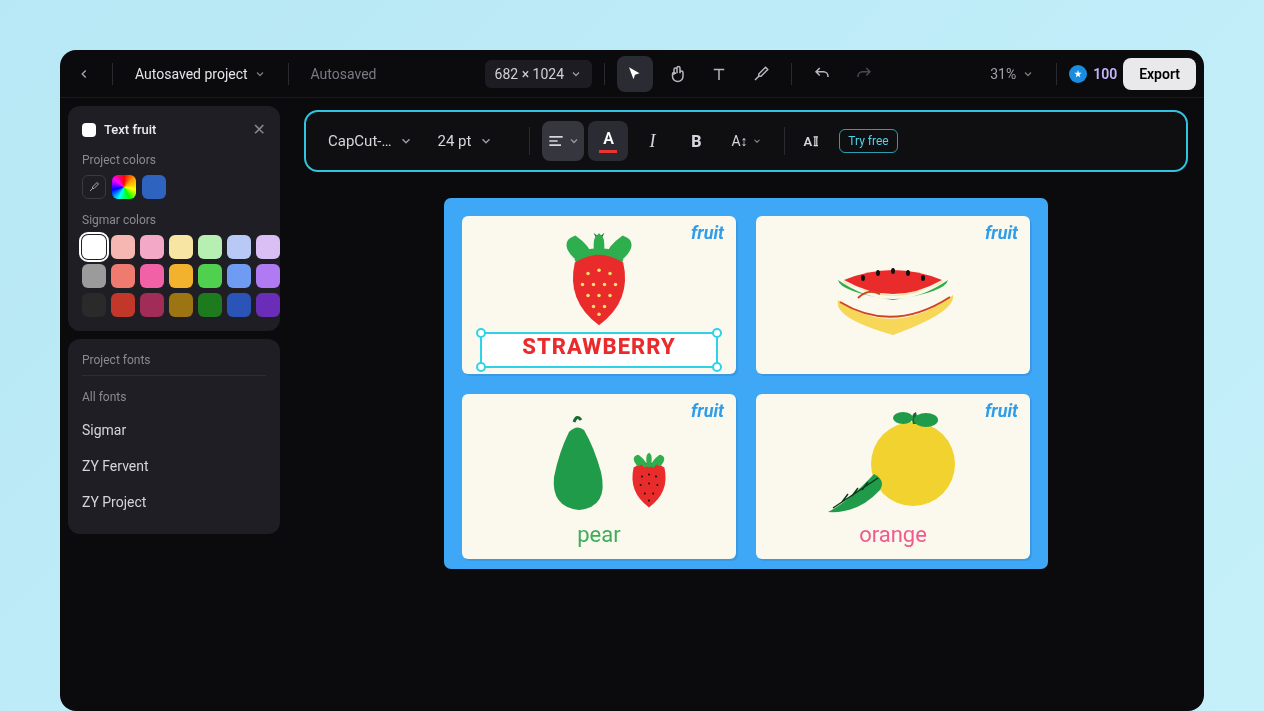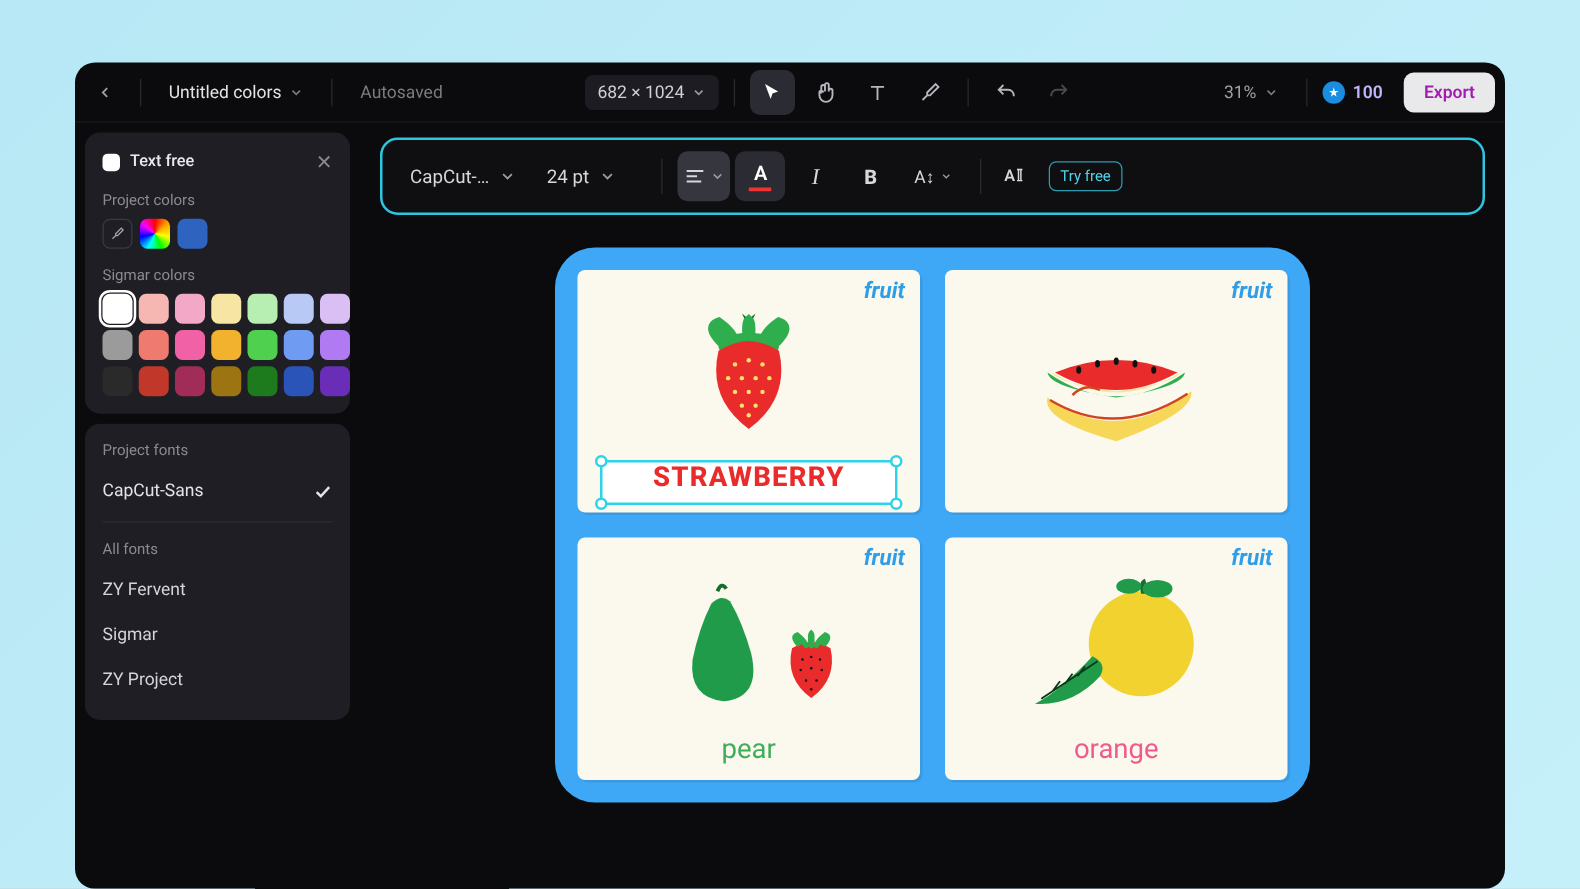--- a/index.html
+++ b/index.html
@@ -12,21 +12,21 @@
 .back-btn { width: 32px; height: 32px; display: flex; align-items: center; justify-content: center; border-radius: 6px; }
 .sep { width: 1px; height: 22px; background: #2a2a30; margin: 0 6px; }
 .proj-title { color: #e4e4e8; }
 .autosaved { color: #7a7a82; }
 .dims-bg { background: #1c1c22; color: #d0d0d5; font-size: 14px; }
 .tool-btn { width: 36px; height: 36px; display: flex; align-items: center; justify-content: center; border-radius: 8px; color: #b6b6bf; }
 .tool-btn.active { background: #2b2b33; color: #fff; }
 .tool-btn.disabled { color: #4a4a52; }
 .credits { display: flex; align-items: center; gap: 6px; color: #c4b5fd; font-size: 14px; font-weight: 600; }
 .credit-icon { width: 18px; height: 18px; border-radius: 50%; background: #1a8de0; display: flex; align-items: center; justify-content: center; }
-.export-btn { background: #e9e9ec; color: #a21caf; font-weight: 600; padding: 8px 16px; border-radius: 8px; font-size: 14px; margin-left: 11px; }
+.export-btn { background: #e9e9ec; color: #000000; font-weight: 600; padding: 8px 16px; border-radius: 8px; font-size: 14px; margin-left: 0; }
 .spacer { flex: 1; }
 
 
 .body { flex: 1; display: flex; overflow: hidden; }
 
 
 .sidebar { width: 228px; padding: 8px; display: flex; flex-direction: column; gap: 8px; }
 .panel { background: #1e1e24; border-radius: 12px; padding: 14px; color: #c8c8d0; }
 .panel-hdr { display: flex; align-items: center; gap: 8px; font-size: 13px; color: #eaeaf0; font-weight: 500; }
 .panel-hdr .close { margin-left: auto; color: #888; font-size: 16px; cursor: pointer; }
@@ -50,21 +50,21 @@
 .tt-sel { display: flex; align-items: center; gap: 8px; padding: 6px 10px; border-radius: 8px; font-size: 15px; }
 .tt-btn { width: 40px; height: 40px; display: flex; align-items: center; justify-content: center; border-radius: 8px; color: #d6d6dc; }
 .tt-btn.active { background: #2b2b33; }
 .tt-group { display: flex; align-items: center; gap: 2px; background: #36363e; border-radius: 8px; padding: 0 4px; height: 40px; }
 .tt-sep { width: 1px; height: 28px; background: #2a2a30; margin: 0 8px; }
 .tryfree { border: 1px solid #2c9db0; color: #4fd3e8; font-size: 12px; padding: 4px 8px; border-radius: 6px; }
 .underline-a { position: relative; display: flex; flex-direction: column; align-items: center; gap: 2px; }
 .underline-a .bar { width: 18px; height: 3px; background: #e33; }
 
 
-.artboard { position: absolute; top: 100px; left: 50%; transform: translateX(-50%); width: 604px; height: 444px; background: #3ea8f7; border-radius: 32px; padding: 18px; display: grid; grid-template-columns: 1fr 1fr; grid-template-rows: 1fr 1fr; gap: 20px; }
+.artboard { position: absolute; top: 100px; left: 50%; transform: translateX(-50%); width: 604px; height: 371px; background: #3ea8f7; border-radius: 7px; padding: 18px; display: grid; grid-template-columns: 1fr 1fr; grid-template-rows: 1fr 1fr; gap: 20px; }
 .card { background: #fbf8ee; border-radius: 6px; position: relative; padding: 8px; display: flex; flex-direction: column; box-shadow: 2px 2px 0 rgba(0,0,0,0.08); }
 .fruit-tag { position: absolute; top: 6px; right: 12px; color: #2f9ee8; font-style: italic; font-weight: 700; font-size: 18px; }
 .fruit-img { flex: 1; display: flex; align-items: center; justify-content: center; }
 .fruit-name { text-align: center; font-size: 22px; padding-bottom: 4px; }
 .fn-straw { color: #e92b2b; font-weight: 800; letter-spacing: 1px; }
 .fn-water { color: #a97de0; }
 .fn-pear { color: #3fae5a; }
 .fn-orange { color: #f05a8c; }
 
 
@@ -79,21 +79,21 @@
 <div class="app">
 
   <div class="topbar">
     <div class="back-btn">
       <svg width="14" height="14" viewBox="0 0 24 24" fill="none" stroke="#a0a0a8" stroke-width="2.5">
           <polyline points="15 18 9 12 15 6"></polyline>
         </svg>
     </div>
     <div class="sep"></div>
     <div class="pill">
-      <span class="proj-title">Untitled colors</span>
+      <span class="proj-title">Autosaved project</span>
       <svg width="12" height="12" viewBox="0 0 24 24" fill="none" stroke="#7a7a82" stroke-width="2.5">
           <polyline points="6 9 12 15 18 9"></polyline>
         </svg>
     </div>
     <div class="sep"></div>
     <div class="pill autosaved">Autosaved</div>
 
     <div class="spacer"></div>
 
     <div class="pill dims-bg">
@@ -155,21 +155,21 @@
     <div class="export-btn">Export</div>
   </div>
 
   <div class="body">
 
     <div class="sidebar">
 
       <div class="panel">
         <div class="panel-hdr">
           <span class="sq"></span>
-          <span>Text free</span>
+          <span>Text fruit</span>
           <span class="close">✕</span>
         </div>
         <div class="sub">Project colors</div>
         <div class="colrow">
           <div class="picker-btn">
             <svg width="12" height="12" viewBox="0 0 24 24" fill="none" stroke="#aaa" stroke-width="2">
                 <path d="M18 3l3 3-9 9H9v-3z M9 15l-5 5"></path>
               </svg>
           </div>
           <div class="rainbow"></div>
@@ -196,31 +196,25 @@
             <div class="swatch" style="background: rgb(162, 44, 88);"></div>
             <div class="swatch" style="background: rgb(156, 116, 18);"></div>
             <div class="swatch" style="background: rgb(29, 122, 29);"></div>
             <div class="swatch" style="background: rgb(43, 84, 184);"></div>
             <div class="swatch" style="background: rgb(106, 45, 184);"></div>
           </div>
       </div>
 
       <div class="panel">
         <div class="sub" style="margin-top:0">Project fonts</div>
-        <div class="font-row">
-          <span>CapCut-Sans</span>
-          <svg width="16" height="16" viewBox="0 0 24 24" fill="none" stroke="#e4e4e8" stroke-width="3">
-              <polyline points="5 13 10 18 20 7"></polyline>
-            </svg>
-        </div>
         <div class="divline"></div>
         <div class="sub">All fonts</div>
         <div id="font-list">
+            <div class="font-item">Sigmar</div>
             <div class="font-item">ZY Fervent</div>
-            <div class="font-item">Sigmar</div>
             <div class="font-item">ZY Project</div>
           </div>
       </div>
 
     </div>
 
     <div class="canvas-area">
 
       <div class="txt-toolbar">
         <div class="tt-sel">

